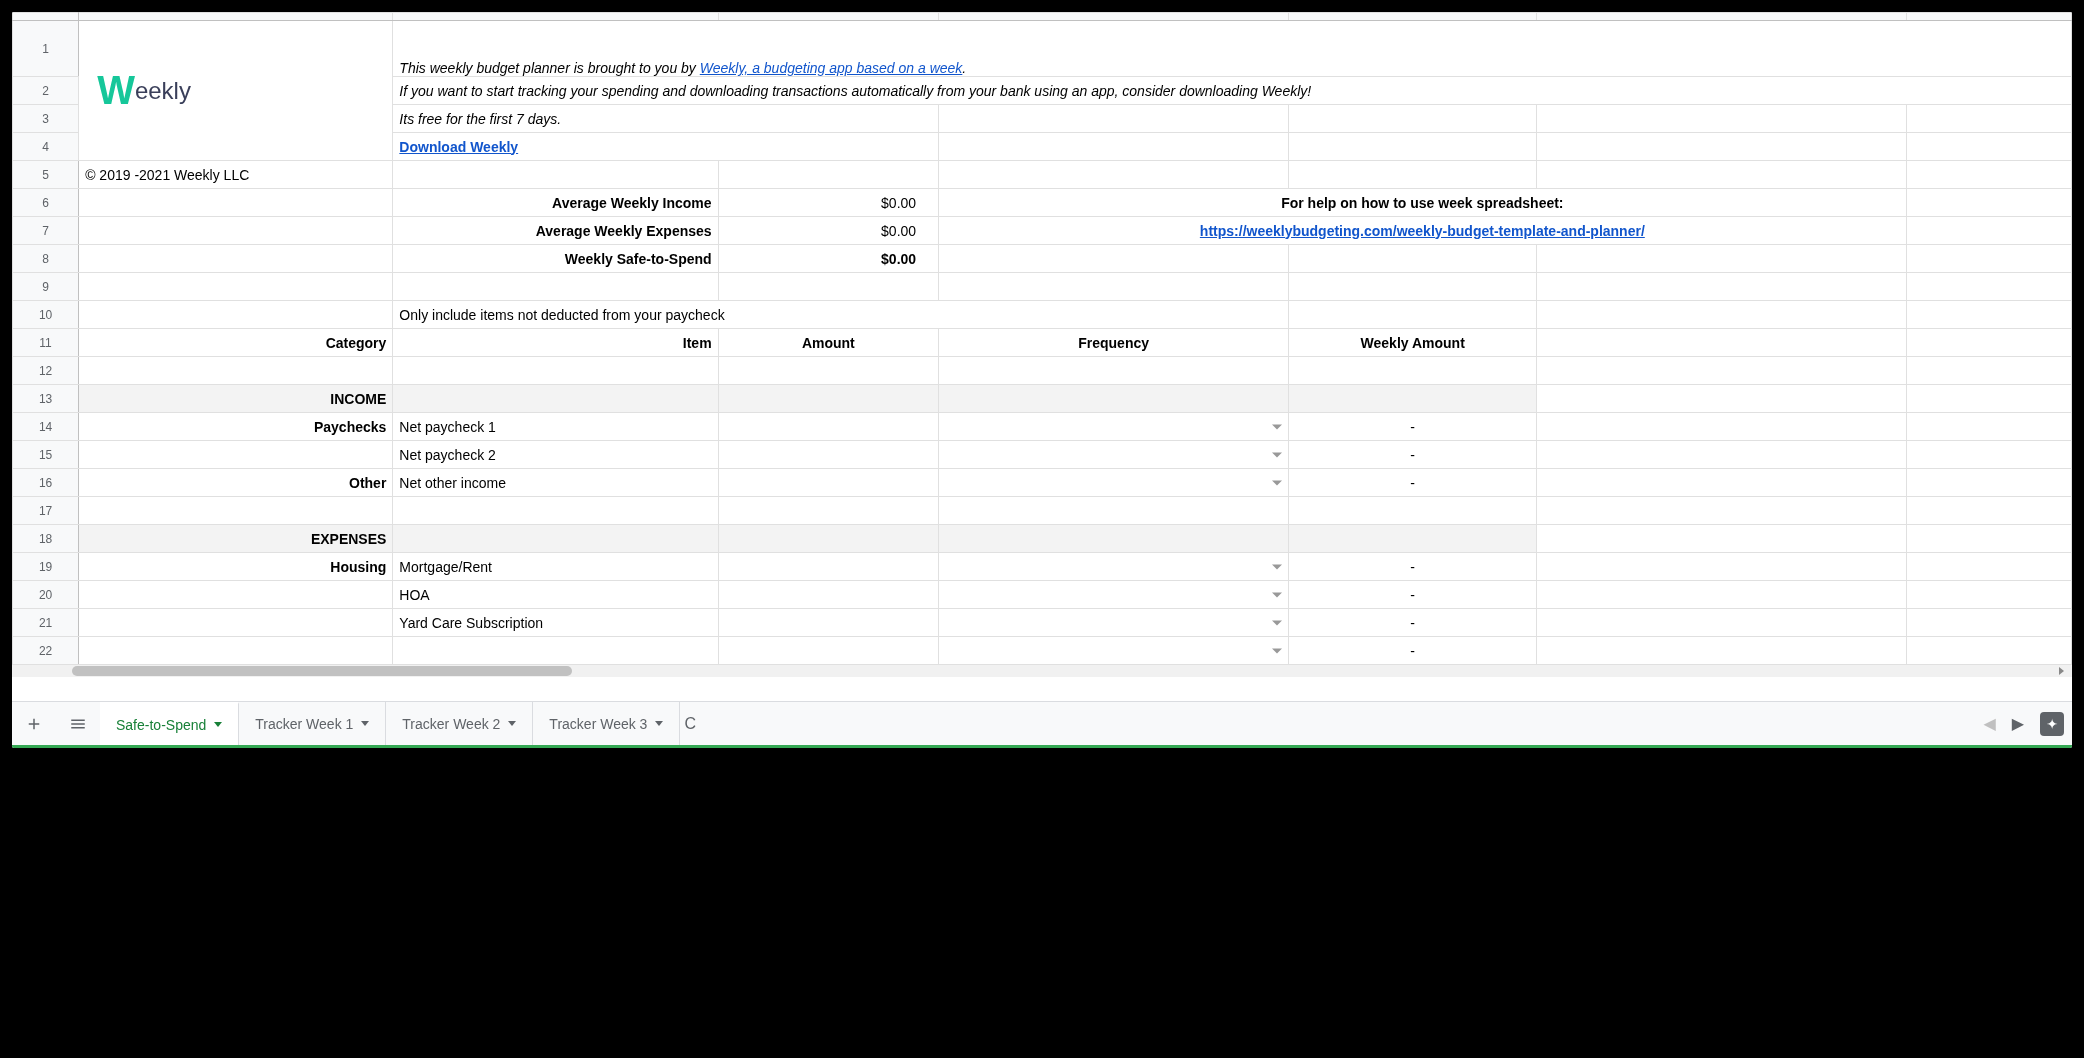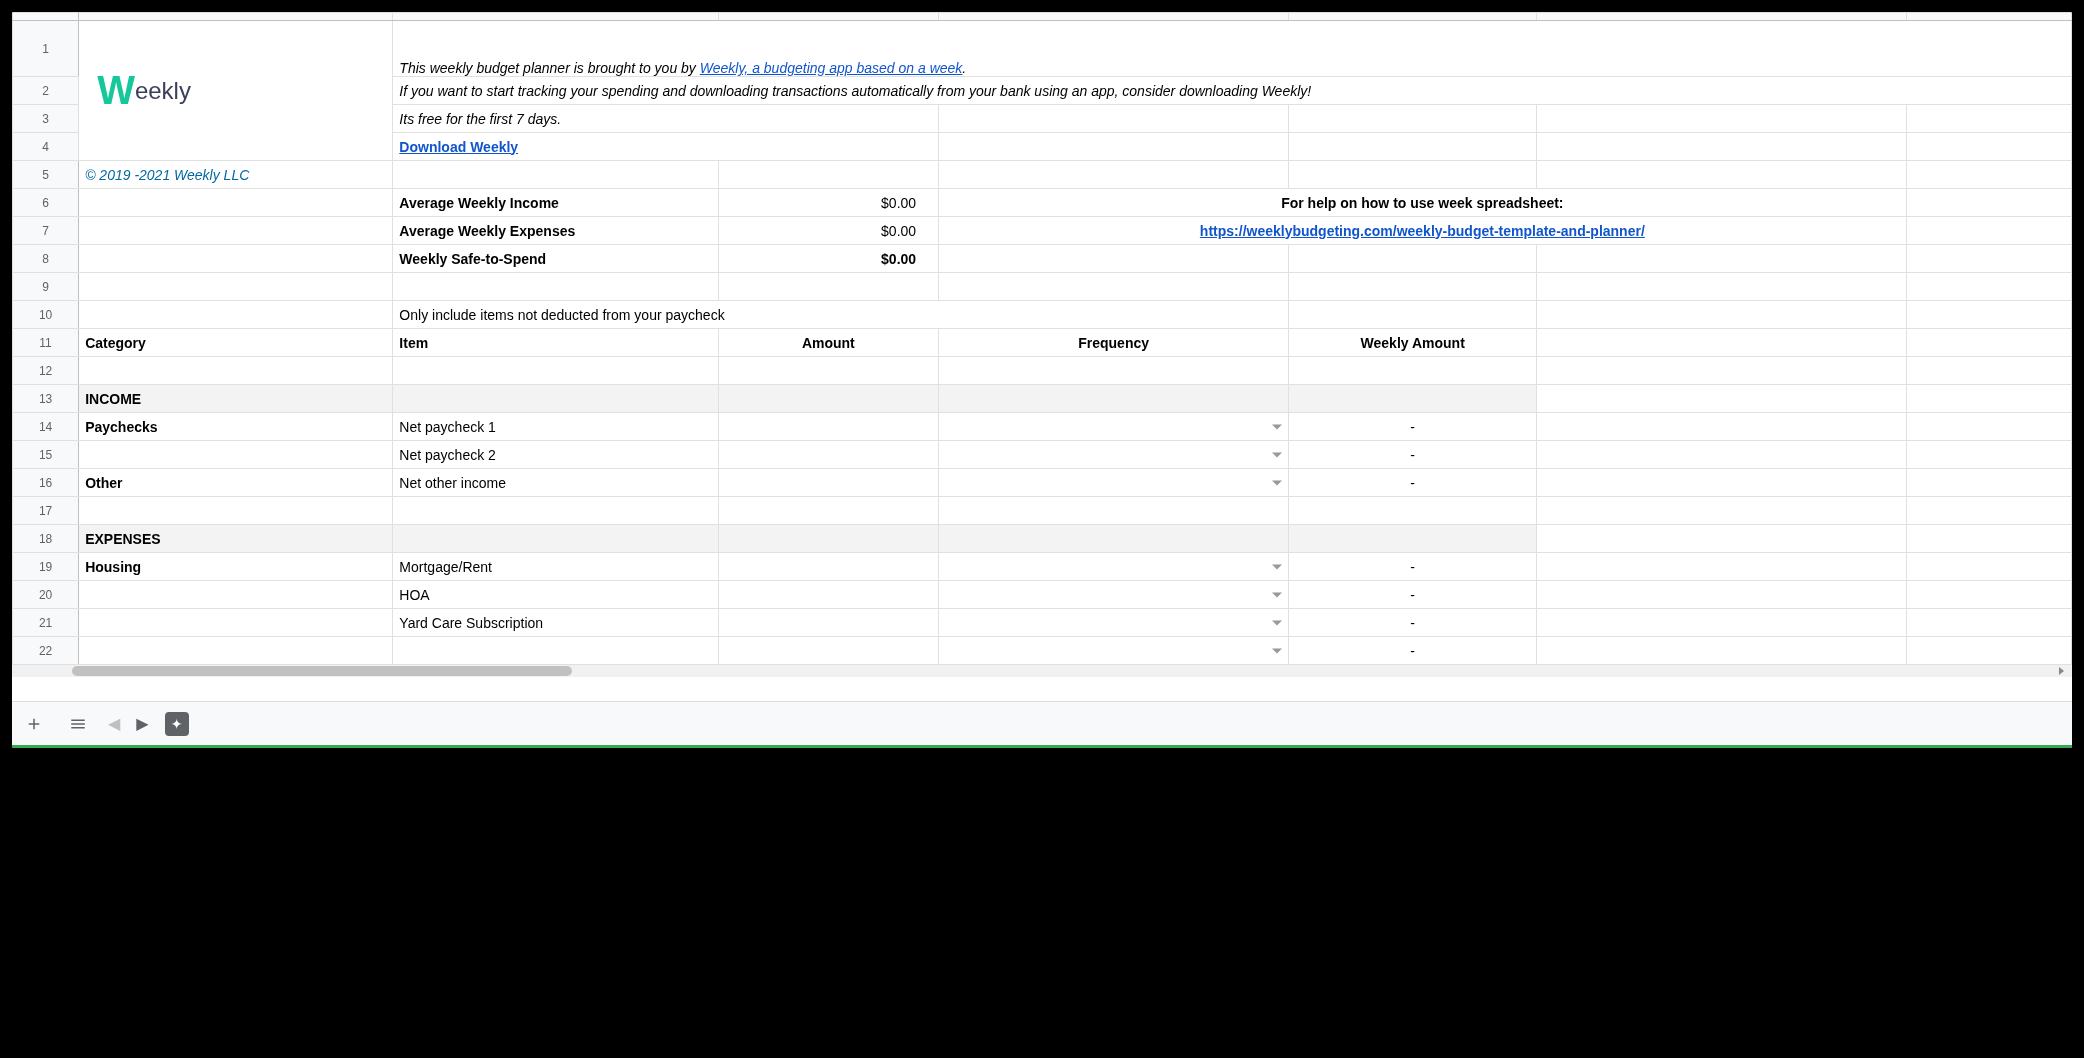--- a/index.html
+++ b/index.html
@@ -5,26 +5,26 @@
   * { box-sizing: border-box; margin: 0; padding: 0; }
   body { font-family: Arial, sans-serif; background: #000; padding: 12px; }
   .frame { background: #fff; width: 100%; height: 736px; display: flex; flex-direction: column; overflow: hidden; border-radius: 2px; }
   .grid-area { flex: 1; overflow: hidden; position: relative; }
   table { border-collapse: collapse; width: 100%; table-layout: fixed; }
   td, th { border: 1px solid #e0e0e0; height: 28px; padding: 0 6px; font-size: 14px; text-align: left; vertical-align: middle; white-space: nowrap; overflow: visible; position: relative; }
   .rowhead { background: #f8f9fa; text-align: center; color: #5f6368; font-size: 12px; width: 48px; border-right: 1px solid #c0c0c0; }
   .colhead-row td { height: 8px; background: #f8f9fa; border-bottom: 1px solid #c0c0c0; padding: 0;}
   .tall { height: 56px; }
   .italic { font-style: italic; }
-  .bold { font-weight: 700; }
+  .bold { font-weight: 700; text-align: right; }
   .link { color: #1155cc; text-decoration: underline; cursor: pointer; }
   .right { text-align: right; padding-right: 22px; }
   .center { text-align: center; }
   .grayfill { background: #f3f3f3; }
-  .copyright { color: #0369a1; font-style: italic; }
+  .copyright { color: #000000; }
   .logo { padding-left: 18px; }
   .logo-w { font-size: 40px; font-weight: 700; color: #16c79a; font-family: Arial, sans-serif; vertical-align: middle; }
   .logo-rest { font-size: 24px; font-weight: 400; color: #3a3f5a; font-family: Arial, sans-serif; vertical-align: middle; }
   .dd { position: absolute; right: 6px; top: 50%; transform: translateY(-50%); width: 0; height: 0; border-left: 5px solid transparent; border-right: 5px solid transparent; border-top: 5px solid #999; cursor: pointer; }
   .hscroll-track { height: 12px; background: #f1f1f1; position: relative; }
   .hscroll-thumb { position: absolute; left: 60px; top: 1px; height: 10px; width: 500px; background: #c1c1c1; border-radius: 5px; }
   .hscroll-arrowR { position: absolute; right: 8px; top: 2px; width: 0; height: 0; border-top: 4px solid transparent; border-bottom: 4px solid transparent; border-left: 5px solid #888; }
   
   .tabbar { height: 44px; border-top: 1px solid #dadce0; display: flex; align-items: stretch; background: #f8f9fa; }
   .tabbtn { display: flex; align-items: center; justify-content: center; width: 44px; color: #5f6368; cursor: pointer; }
@@ -318,20 +318,39 @@
     <div class="tabbtn">
       <svg width="18" height="18" viewBox="0 0 24 24">
           <path fill="#5f6368" d="M19 13h-6v6h-2v-6H5v-2h6V5h2v6h6v2z"></path>
         </svg>
     </div>
     <div class="tabbtn">
       <svg width="18" height="18" viewBox="0 0 24 24">
           <path fill="#5f6368" d="M3 18h18v-2H3v2zm0-5h18v-2H3v2zm0-7v2h18V6H3z"></path>
         </svg>
     </div>
+    <div class="sheet-tabs">
+      <div class="tab active">
+        <span>Safe-to-Spend</span>
+        <span class="chev"></span>
+      </div>
+      <div class="tab">
+        <span>Tracker Week 1</span>
+        <span class="chev"></span>
+      </div>
+      <div class="tab">
+        <span>Tracker Week 2</span>
+        <span class="chev"></span>
+      </div>
+      <div class="tab">
+        <span>Tracker Week 3</span>
+        <span class="chev"></span>
+      </div>
+      <div class="partial-text">C</div>
+    </div>
     <div class="navgroup">
       <span class="navarrow disabled">◀</span>
       <span class="navarrow">▶</span>
     </div>
     <div class="explore">
       <div class="explore-badge">✦</div>
     </div>
   </div>
   <div class="bottom-accent"></div>
 </div>

